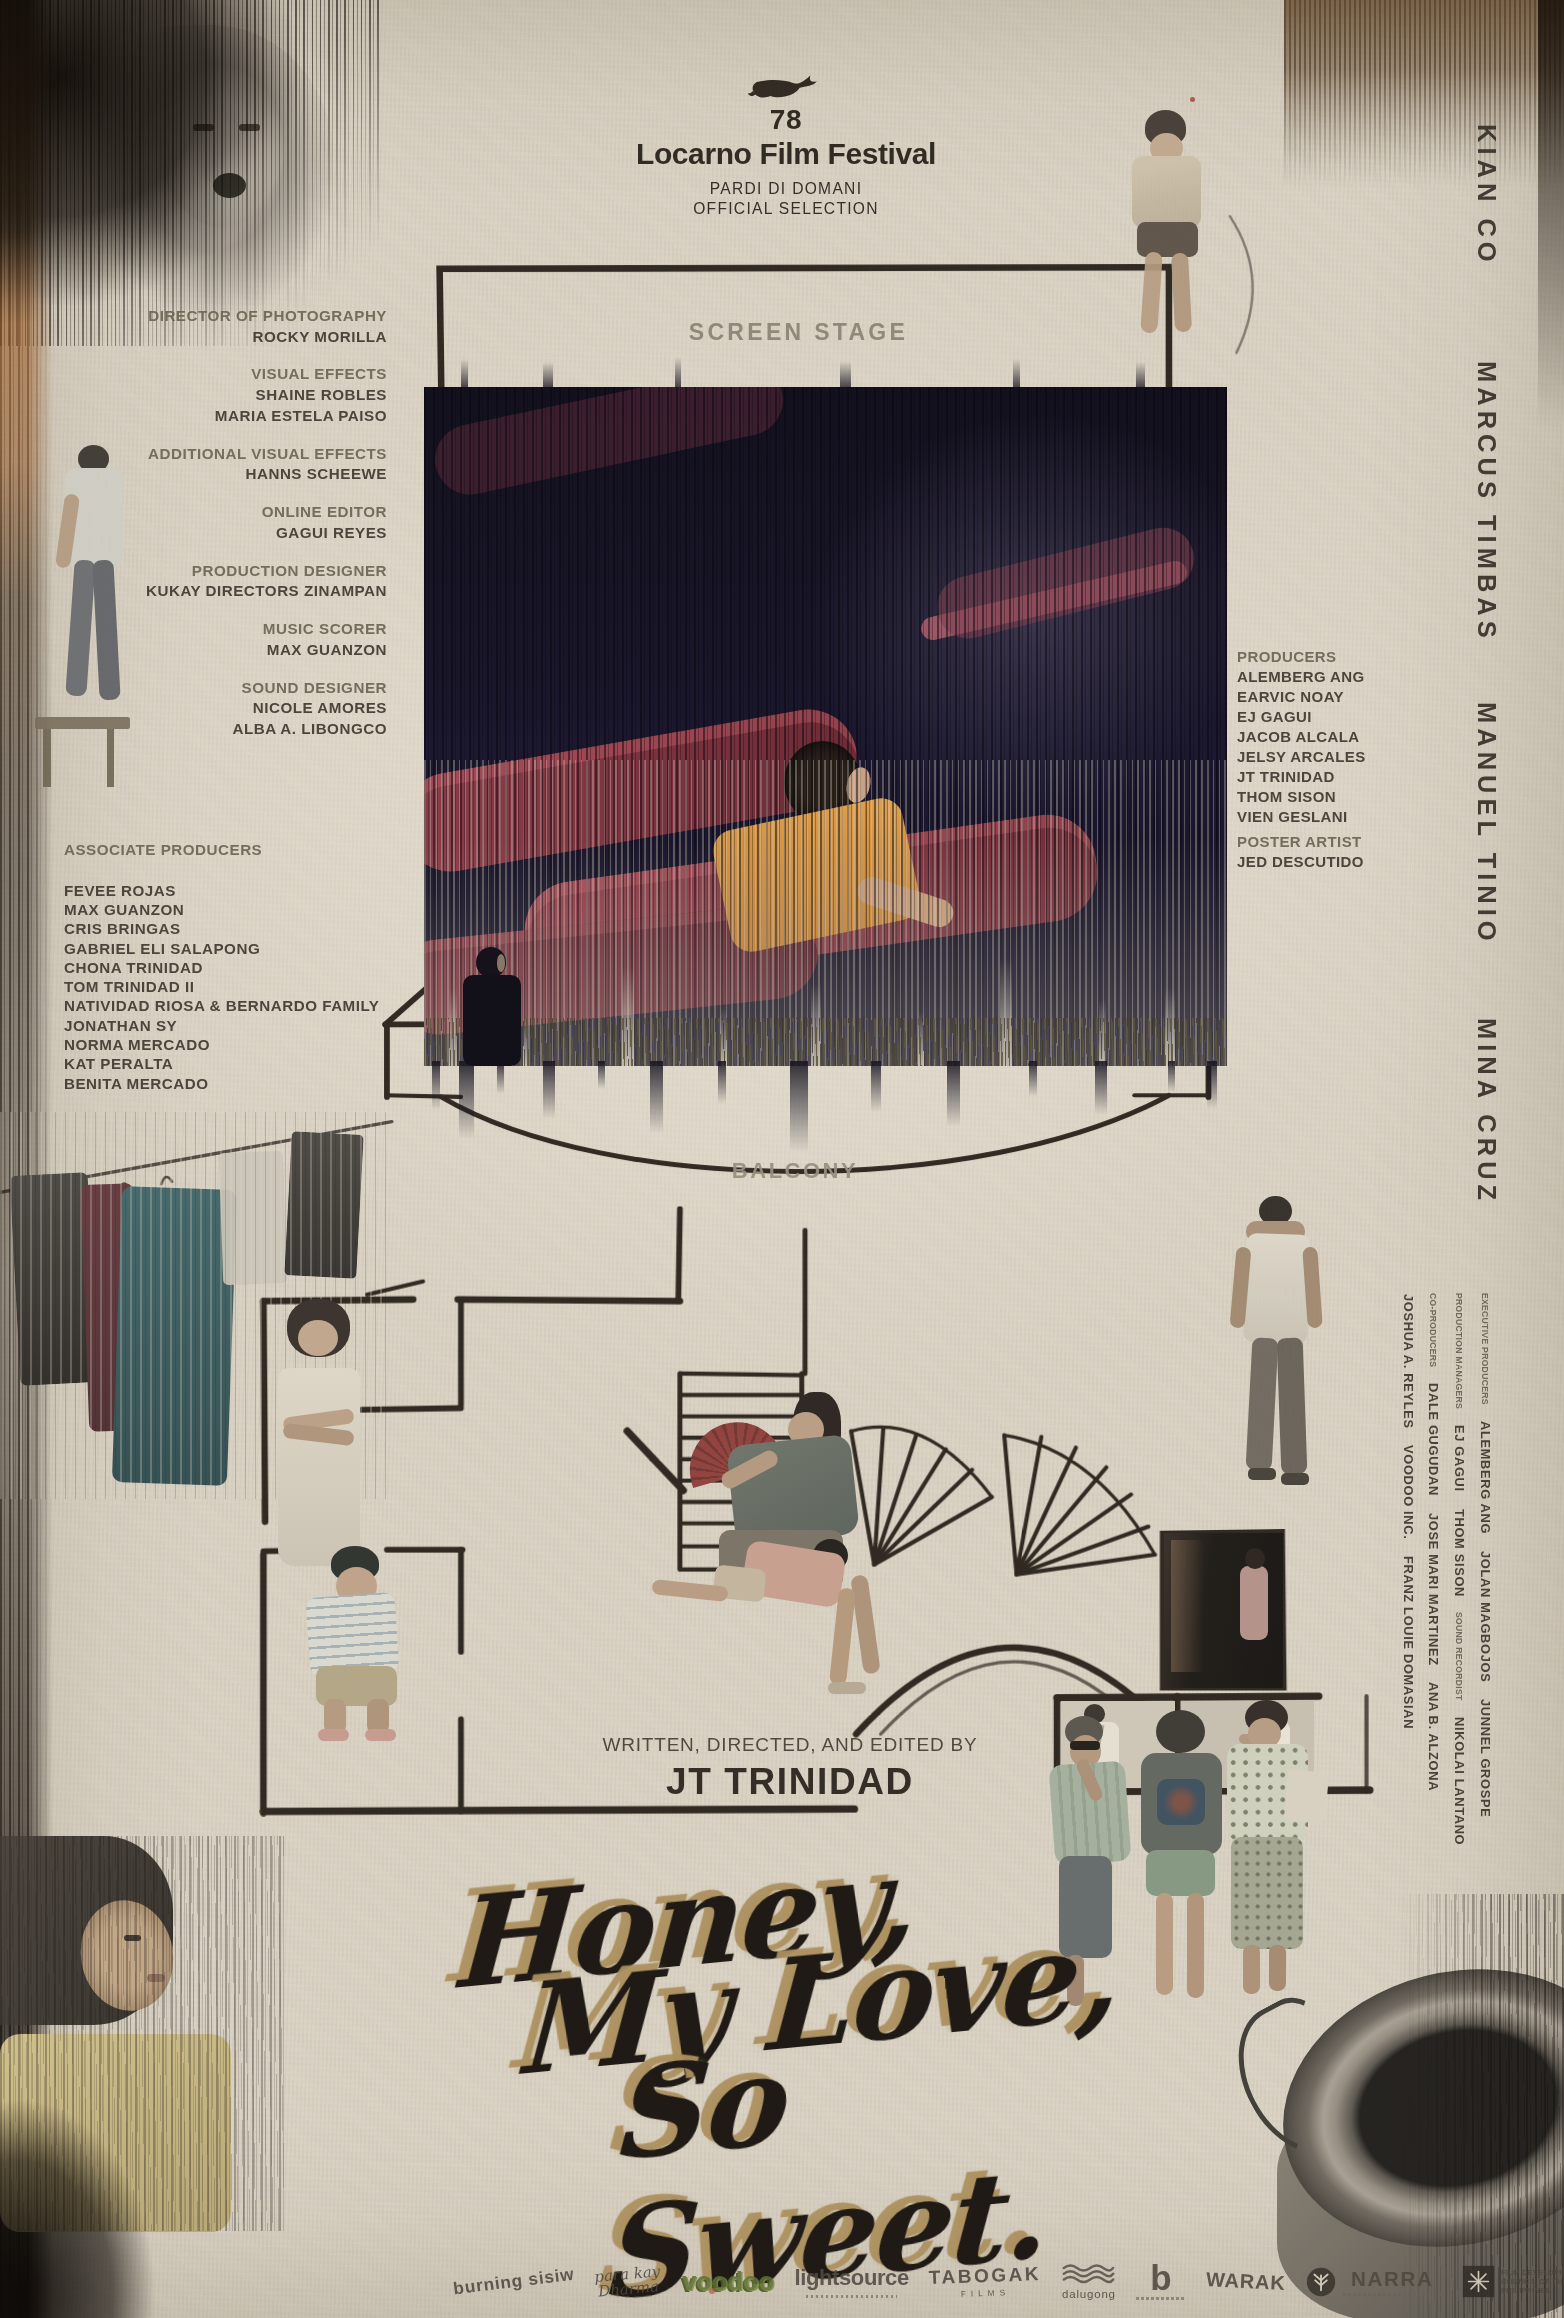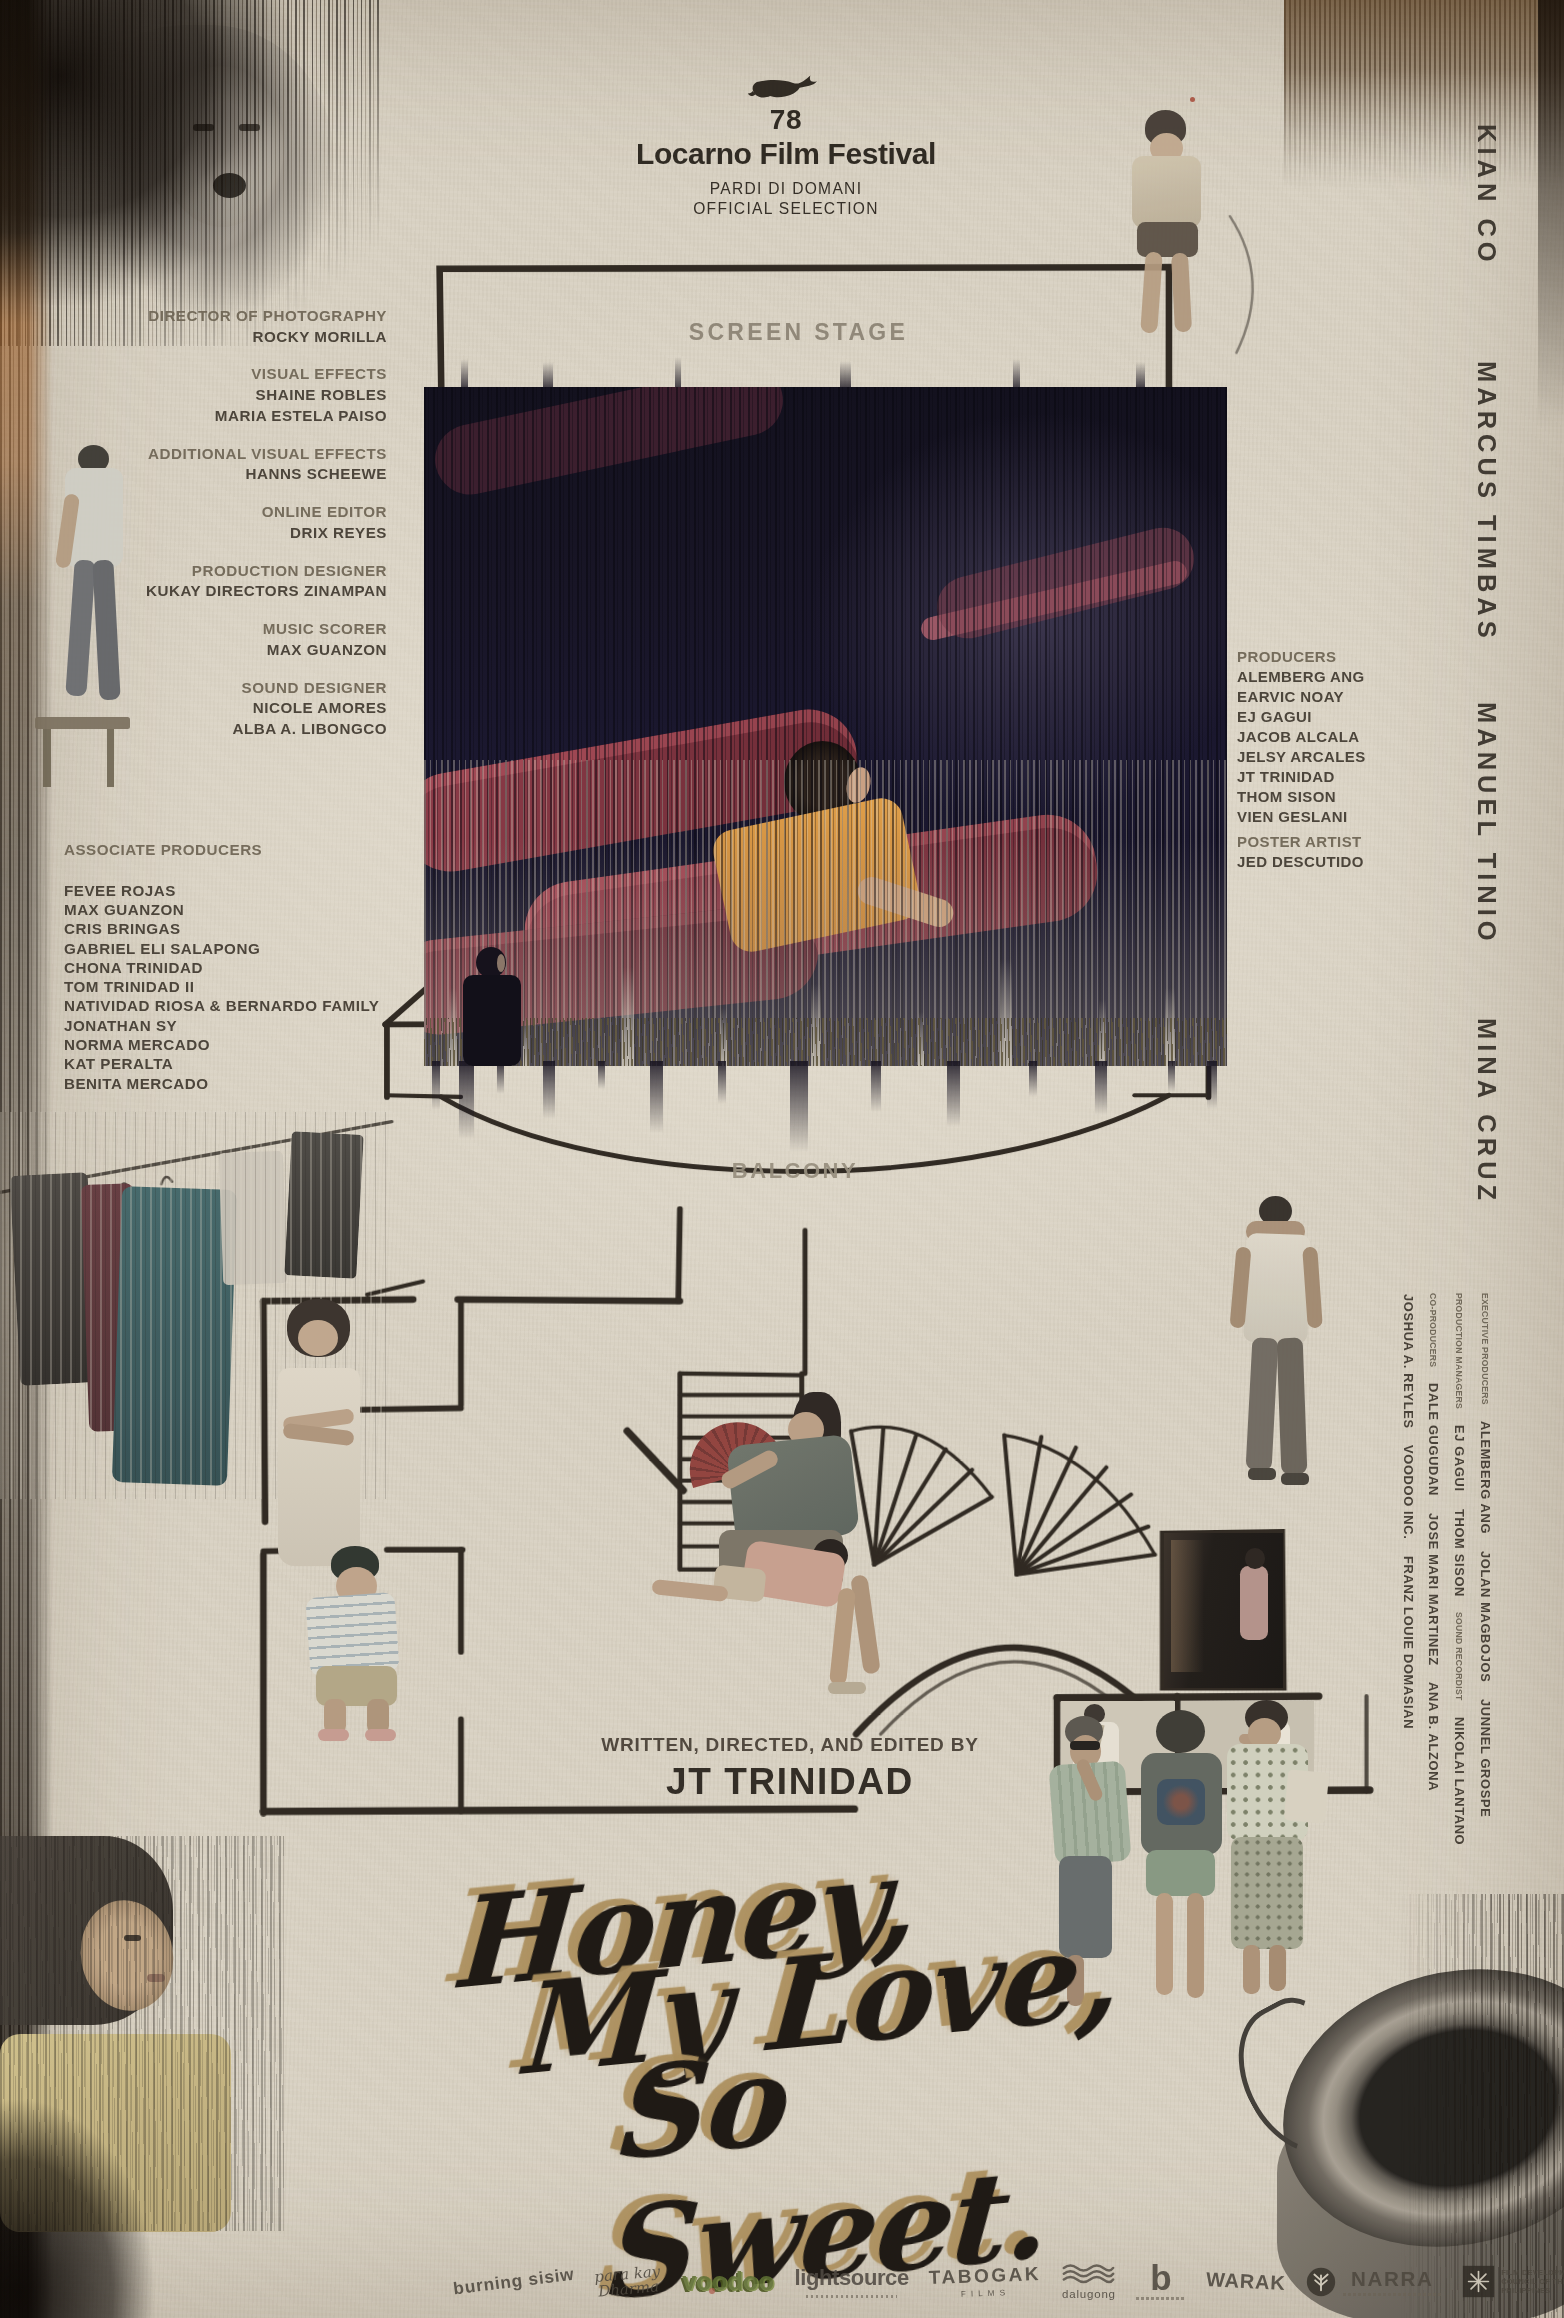--- a/index.html
+++ b/index.html
@@ -45,21 +45,21 @@
   .castname{writing-mode:vertical-rl;font-size:25.5px;font-weight:bold;letter-spacing:5px;color:#38322a;left:1472px;}
 
   
   .sidecreds{left:1390px;top:1281px;height:692px;writing-mode:vertical-rl;}
   .sc-col{display:inline-block;margin-left:10.7px;height:692px;}
   .sc-label{display:inline-block;font-size:8.6px;letter-spacing:0.3px;color:#6a6253;font-weight:bold;margin-top:11.5px;}
   .sc-name{display:inline-block;font-size:12.8px;letter-spacing:0.7px;color:#3f382f;font-weight:bold;margin-top:13px;}
 
   
   .billing{left:543px;top:1734px;width:494px;text-align:center;}
-  .billing-credit{font-size:19px;letter-spacing:0.8px;color:#473f35;font-weight:bold;}
+  .billing-credit{font-size:19px;letter-spacing:0.8px;color:#473f35;font-weight:normal;}
   .billing-name{font-size:37px;letter-spacing:1.6px;color:#27221b;font-weight:bold;margin-top:5px;}
   .title{left:445px;top:1843px;width:708px;transform:rotate(-5.5deg);}
   .title .tline{font-family:"DejaVu Serif", serif;font-style:italic;font-weight:bold;font-size:124px;line-height:138px;
     color:#1f1a15;transform:skewX(-10deg);letter-spacing:-2.5px;
     text-shadow:-10.7px -7.4px 0.8px rgba(172,143,94,.95), -4.1px -2.5px 5.8px rgba(172,143,94,.35);}
   .t2{margin-left:86px;margin-top:-46px;}
   .t3{margin-left:161px;margin-top:-44px;}
 
   
   .screen{left:424px;top:387px;width:803px;height:679px;overflow:hidden;
@@ -271,21 +271,21 @@
       <div class="role">VISUAL EFFECTS</div>
       <div class="cname">SHAINE ROBLES</div>
       <div class="cname">MARIA ESTELA PAISO</div>
     </div>
     <div class="cl-group">
       <div class="role">ADDITIONAL VISUAL EFFECTS</div>
       <div class="cname">HANNS SCHEEWE</div>
     </div>
     <div class="cl-group">
       <div class="role">ONLINE EDITOR</div>
-      <div class="cname">DRIX REYES</div>
+      <div class="cname">GAGUI REYES</div>
     </div>
     <div class="cl-group">
       <div class="role">PRODUCTION DESIGNER</div>
       <div class="cname">KUKAY DIRECTORS ZINAMPAN</div>
     </div>
     <div class="cl-group">
       <div class="role">MUSIC SCORER</div>
       <div class="cname">MAX GUANZON</div>
     </div>
     <div class="cl-group">

